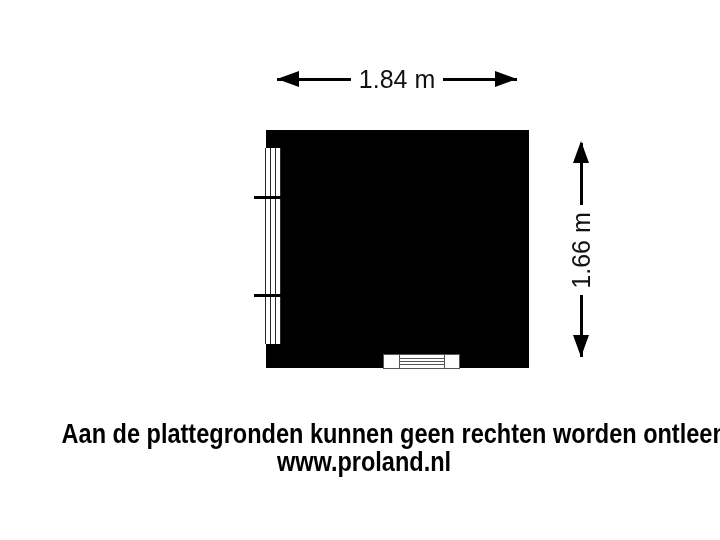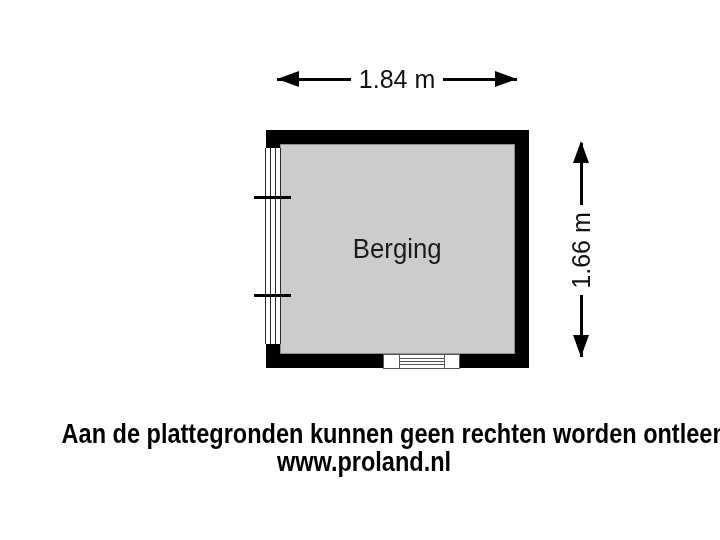--- a/index.html
+++ b/index.html
@@ -80,23 +80,20 @@
     <div class="dim-line-h" style="left:273px;top:78px;width:240px;"></div>
     <div class="arrow arrow-left" style="left:273px;top:71px;"></div>
     <div class="arrow arrow-right" style="left:491px;top:71px;"></div>
     <div class="dim-label" style="left:347px;top:63px;width:92px;height:32px;">
       <span>1.84 m</span>
     </div>
   </div>
 
   <div class="walls"></div>
 
-  <div class="floor">
-    <span class="room-label">Berging</span>
-  </div>
 
   <div class="window">
     <div class="win-line" style="left:0;"></div>
     <div class="win-line" style="left:5px;"></div>
     <div class="win-line" style="left:10px;"></div>
     <div class="win-line" style="left:15px;"></div>
   </div>
   <div class="tick" style="top:196px;"></div>
   <div class="tick" style="top:294px;"></div>
 

